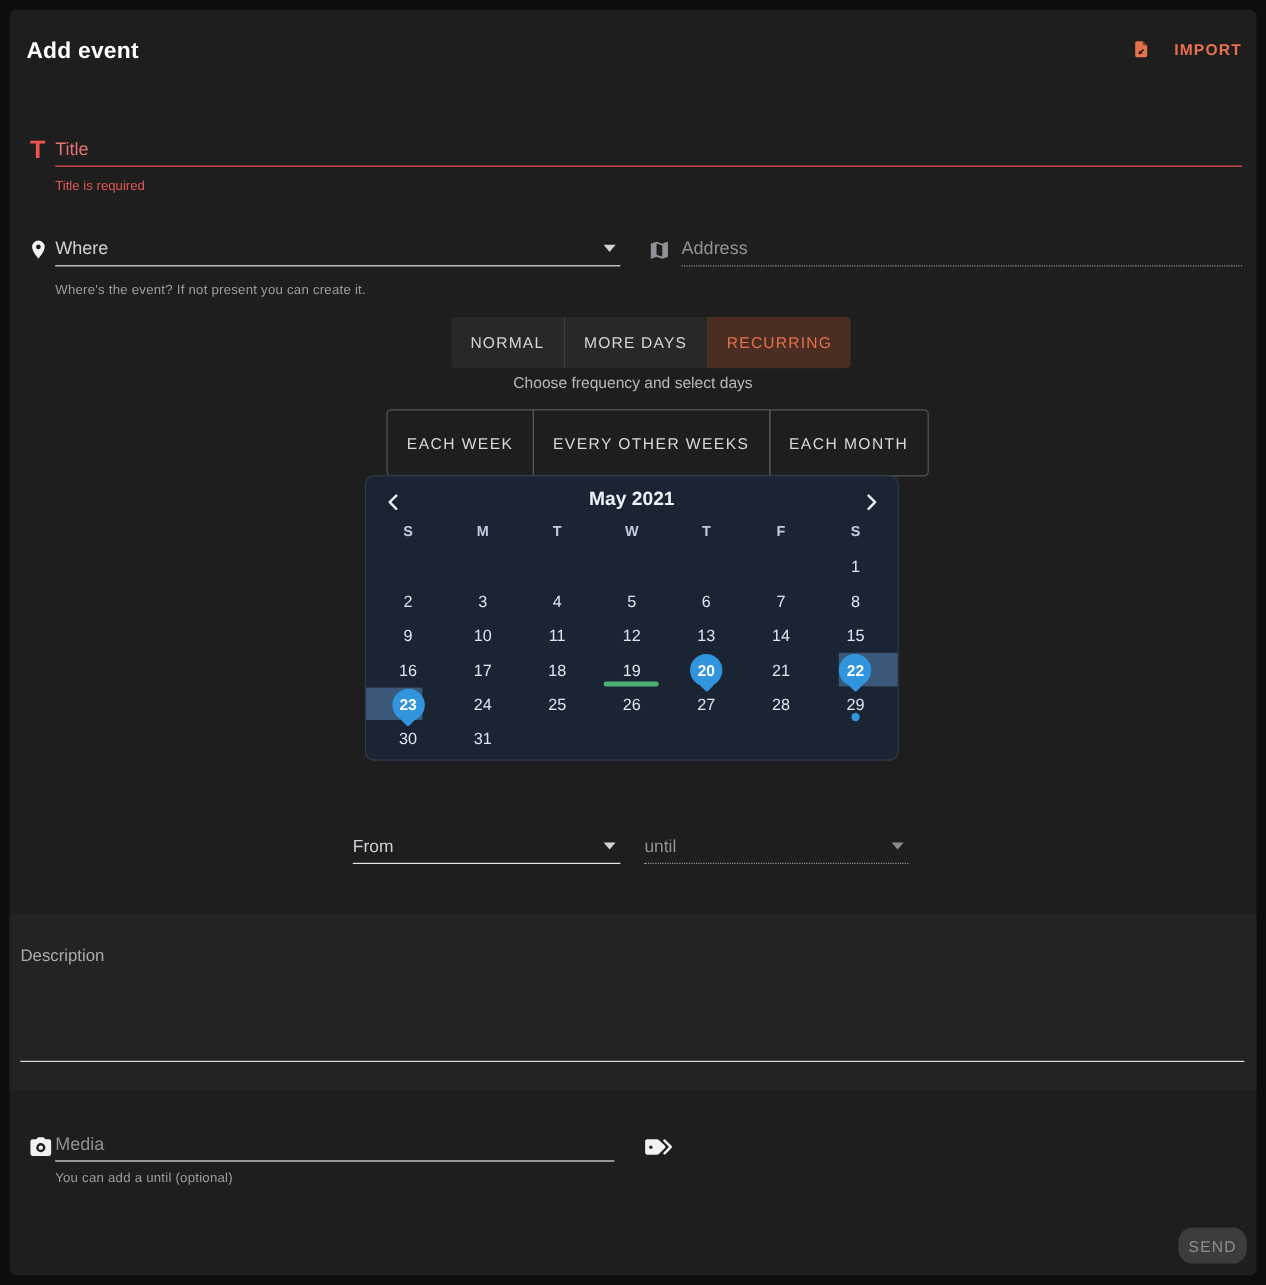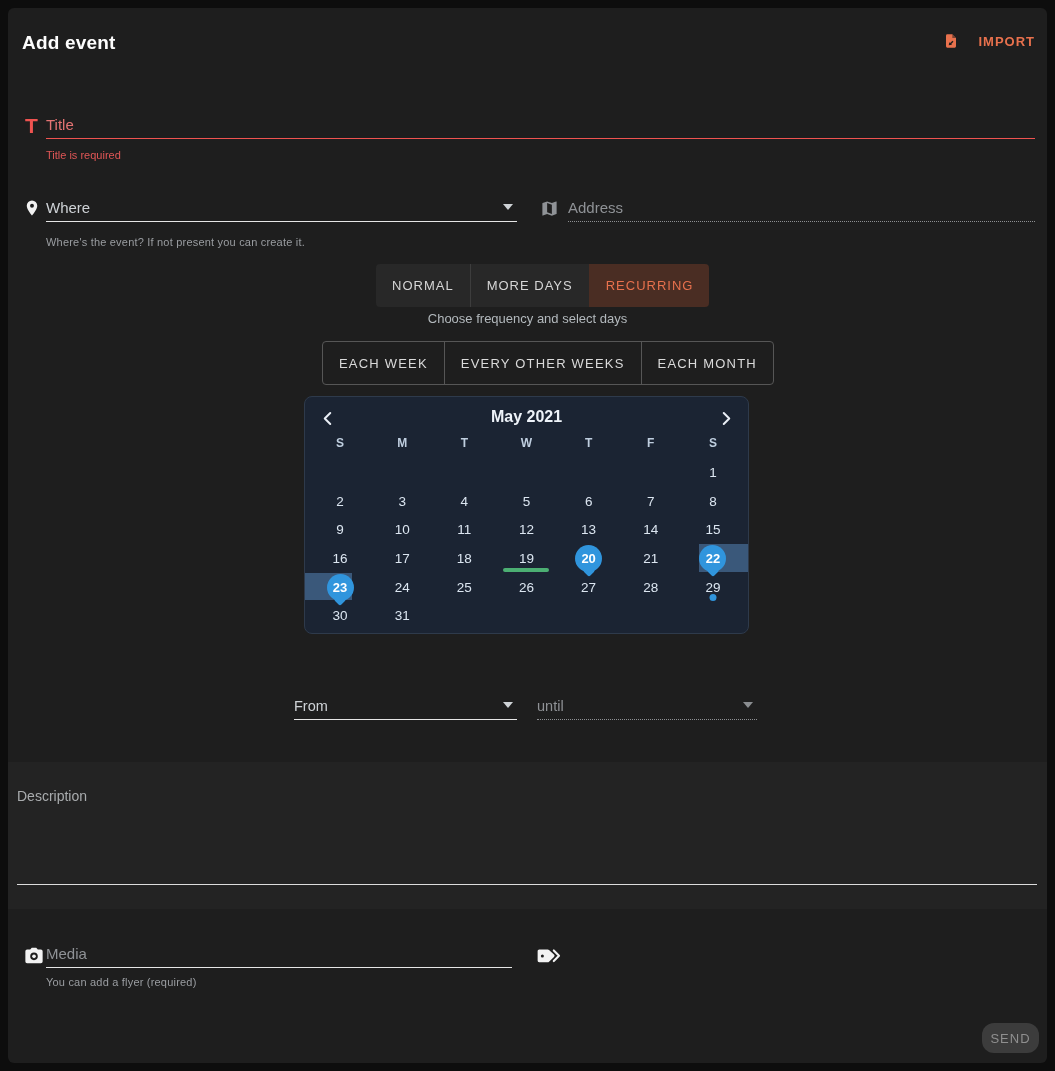--- a/index.html
+++ b/index.html
@@ -45,21 +45,21 @@
   
   .seg{position:absolute; left:368px; top:256px; height:43px; display:flex; border-radius:4px; overflow:hidden;}
   .seg-tab{display:flex; align-items:center; justify-content:center; padding:0 16px; background:#282828;
     color:#d6d6d6; font-size:13px; letter-spacing:1px; cursor:pointer; white-space:nowrap;}
   .seg-tab + .seg-tab{border-left:1px solid #3d3d3d;}
   .seg-tab.active{background:var(--recurring-bg); color:var(--accent); border-left-color:transparent;}
 
   .hint{position:absolute; left:0; right:0; top:303px; text-align:center; font-size:13px; color:#b3b9bd;}
 
   
-  .freq{position:absolute; left:314px; top:333px; height:44px; display:flex;}
+  .freq{position:absolute; left:314px; top:333px; height:56px; display:flex;}
   .freq-btn{display:flex; align-items:center; justify-content:center; padding:0 16px; background:transparent;
     border:1px solid #565656; color:#dadada; font-family:inherit; font-size:13px; letter-spacing:1.2px;
     cursor:pointer; white-space:nowrap;}
   .freq-btn + .freq-btn{margin-left:-1px;}
   .freq-btn:first-child{border-radius:4px 0 0 4px;}
   .freq-btn:last-child{border-radius:0 4px 4px 0;}
 
   
   .cal{position:absolute; left:296px; top:388px; width:445px; height:238px; background:var(--cal-bg);
     border:1px solid #2e3a4b; border-radius:8px;}
@@ -303,21 +303,21 @@
 
     <span class="f-icon" style="left:15px; top:938px;">
       <svg width="22" height="19" viewBox="0 0 24 22">
         <path fill="#f2f2f2" fill-rule="evenodd" d="M9.4 2 7.6 4H4a2 2 0 0 0-2 2v12a2 2 0 0 0 2 2h16a2 2 0 0 0 2-2V6a2 2 0 0 0-2-2h-3.6L14.6 2H9.4zm2.6 14.4a4.4 4.4 0 1 1 0-8.8 4.4 4.4 0 0 1 0 8.8z"></path>
         <circle cx="12" cy="12" r="2.1" fill="#f2f2f2"></circle>
       </svg>
     </span>
     <div class="field f-media u-solid" style="left:38px; top:932px; width:466px;">
       <input placeholder="Media" style="">
     </div>
-    <div class="helper" style="left:38px; top:968px;">You can add a flyer (required)</div>
+    <div class="helper" style="left:38px; top:968px;">You can add a until (optional)</div>
 
     <span class="f-icon" style="left:529px; top:939px;">
       <svg width="25" height="19" viewBox="0 0 26 20">
         <path fill="#f2f2f2" fill-rule="evenodd" d="M2.2 2.5h8.9c.5 0 1 .2 1.4.6l5.2 4.9c.8.7.8 1.8 0 2.5l-5.2 4.9c-.4.4-.9.6-1.4.6H2.2A1.7 1.7 0 0 1 .5 14.2V4.2c0-.9.8-1.7 1.7-1.7zm3.3 5.4a1.6 1.6 0 1 0 0 3.2 1.6 1.6 0 0 0 0-3.2z"></path>
         <path d="M17.5 3.6 23 9.2l-5.5 5.6" stroke="#f2f2f2" stroke-width="2.2" fill="none" stroke-linecap="round" stroke-linejoin="round"></path>
       </svg>
     </span>
 
     <button class="send-btn">SEND</button>
   </div>

